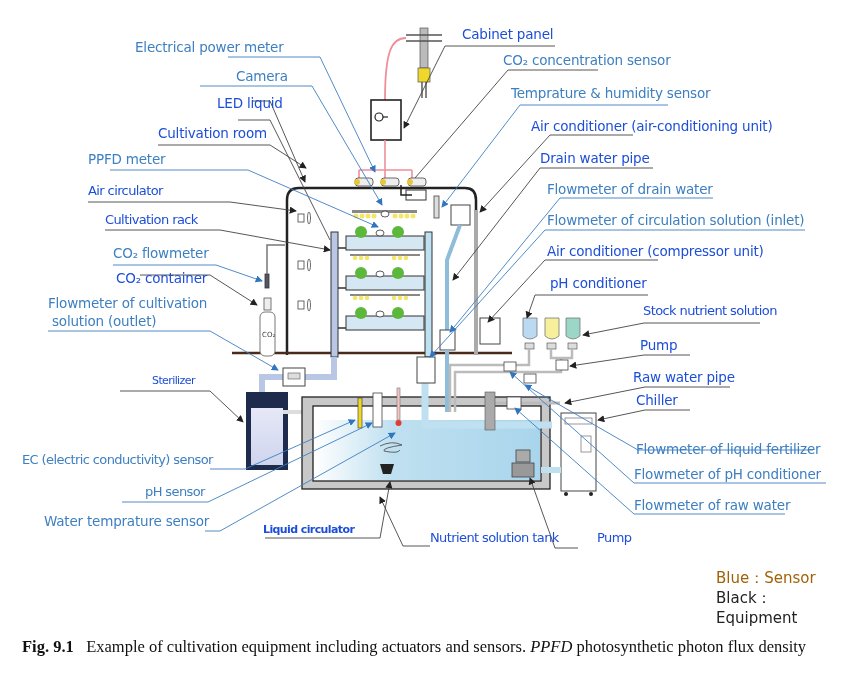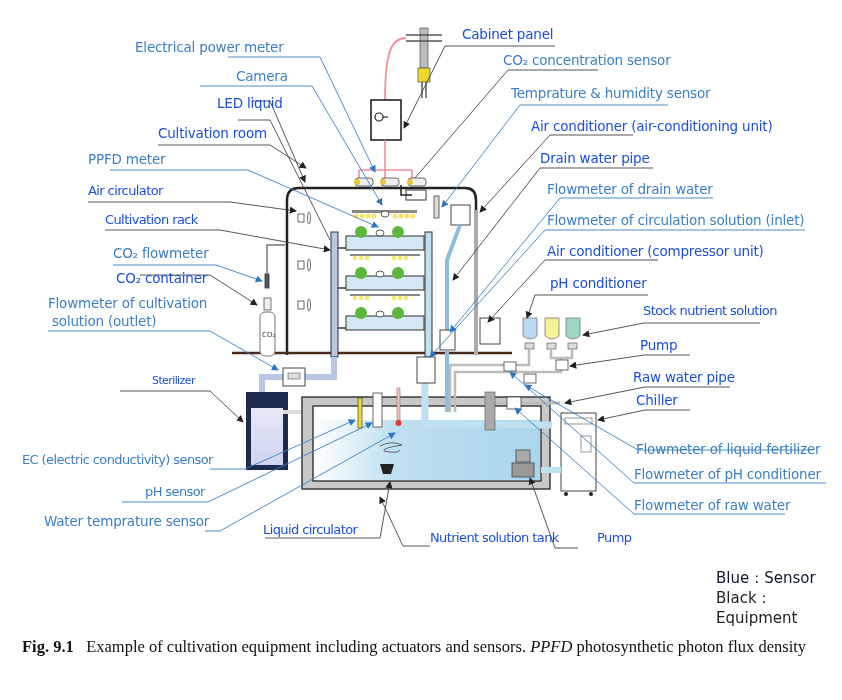--- a/index.html
+++ b/index.html
@@ -2,21 +2,21 @@
 <html><head>
 <meta charset="utf-8">
 <style>
   html, body { margin:0; padding:0; background:#ffffff; }
   body { width:842px; height:700px; position:relative; overflow:hidden; font-family:"DejaVu Sans", sans-serif; }
   #stage { position:absolute; left:0; top:0; width:842px; height:700px; }
   .lbl { position:absolute; font-size:13.5px; white-space:nowrap; line-height:16px; letter-spacing:-0.2px; }
   .lbl.s { color:#3d7fc1; }
   .lbl.e { color:#1d4ed8; }
   .legend { position:absolute; left:716px; top:568px; font-size:15px; line-height:20px; }
-  .legend .s { color:#0f172a; }
+  .legend .s { color:#a16207; }
   .legend .e { color:#222; }
   .caption { position:absolute; left:22px; top:635px; width:800px; font-family:"Liberation Serif", serif; font-size:16.5px; line-height:23px; color:#111; }
   .caption b { font-weight:bold; }
   .caption i { font-style:italic; }
 </style>
 </head>
 <body>
 
 <div id="stage">
 <svg width="842" height="700" viewBox="0 0 842 700">
@@ -262,21 +262,21 @@
 <div class="lbl e" style="left:640px;top:337px;">Pump</div>
 <div class="lbl e" style="left:120px;top:373px;font-size:11px;letter-spacing:-0.6px;margin-left:32px;">Sterilizer</div>
 <div class="lbl e" style="left:633px;top:369px;">Raw water pipe</div>
 <div class="lbl e" style="left:636px;top:392px;">Chiller</div>
 <div class="lbl s" style="left:22px;top:452px;font-size:13px;letter-spacing:-0.6px;">EC (electric conductivity) sensor</div>
 <div class="lbl s" style="left:636px;top:433px;margin-top:8px;">Flowmeter of liquid fertilizer</div>
 <div class="lbl s" style="left:145px;top:484px;font-size:13px;letter-spacing:-0.6px;">pH sensor</div>
 <div class="lbl s" style="left:634px;top:466px;">Flowmeter of pH conditioner</div>
 <div class="lbl s" style="left:44px;top:513px;">Water temprature sensor</div>
 <div class="lbl s" style="left:634px;top:497px;">Flowmeter of raw water</div>
-<div class="lbl e" style="left:263px;top:522px;font-size:13px;letter-spacing:-0.6px;">Liquid circulator</div>
+<div class="lbl e" style="left:263px;top:522px;font-size:11px;letter-spacing:-0.6px;font-weight:bold;">Liquid circulator</div>
 <div class="lbl e" style="left:430px;top:530px;font-size:13px;letter-spacing:-0.6px;">Nutrient solution tank</div>
 <div class="lbl e" style="left:597px;top:530px;font-size:13px;letter-spacing:-0.6px;">Pump</div>
 
 <div class="legend">
   <div class="s">Blue：Sensor</div>
   <div class="e">Black：Equipment</div>
 </div>
 
 <div class="caption">
   <b>Fig. 9.1</b>&nbsp;&nbsp;

